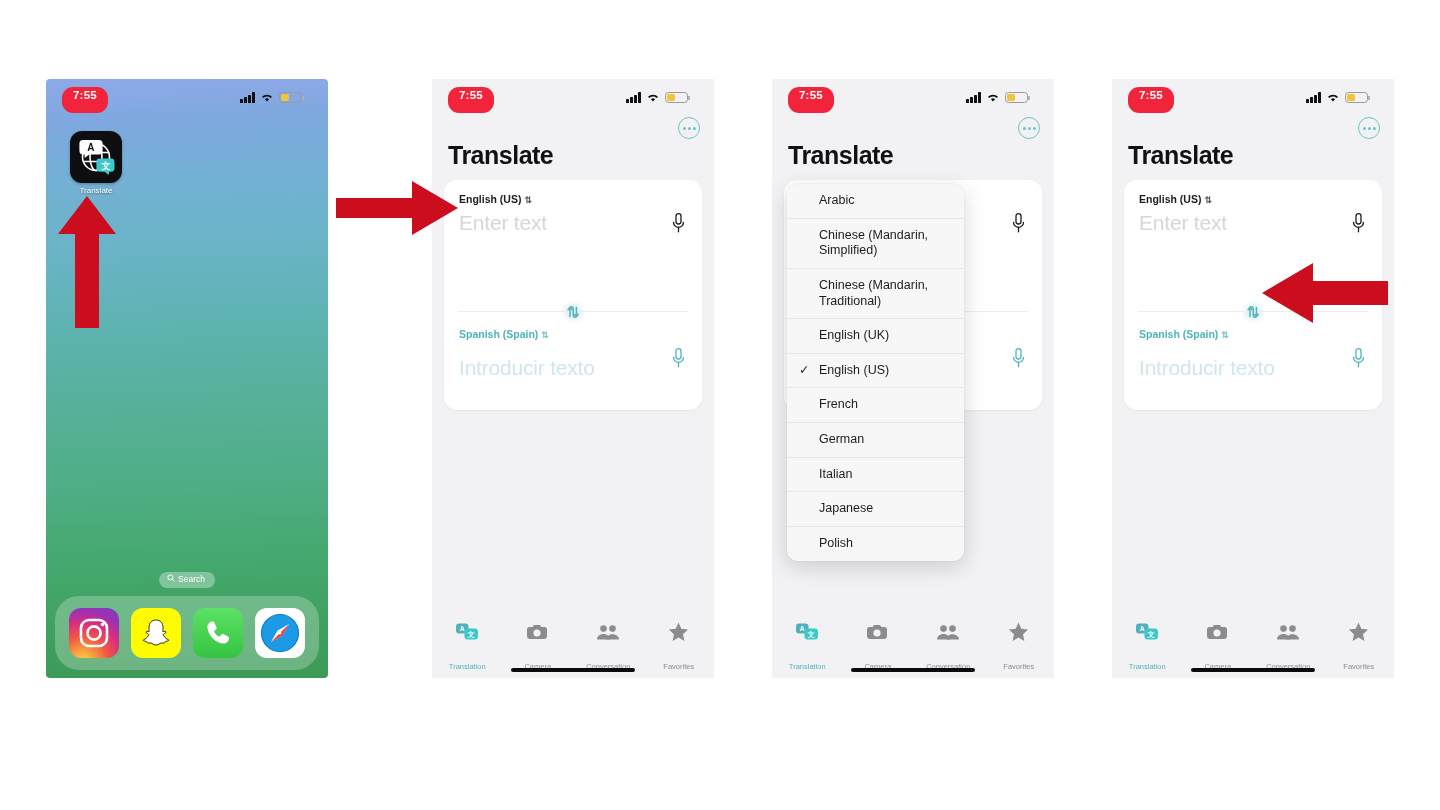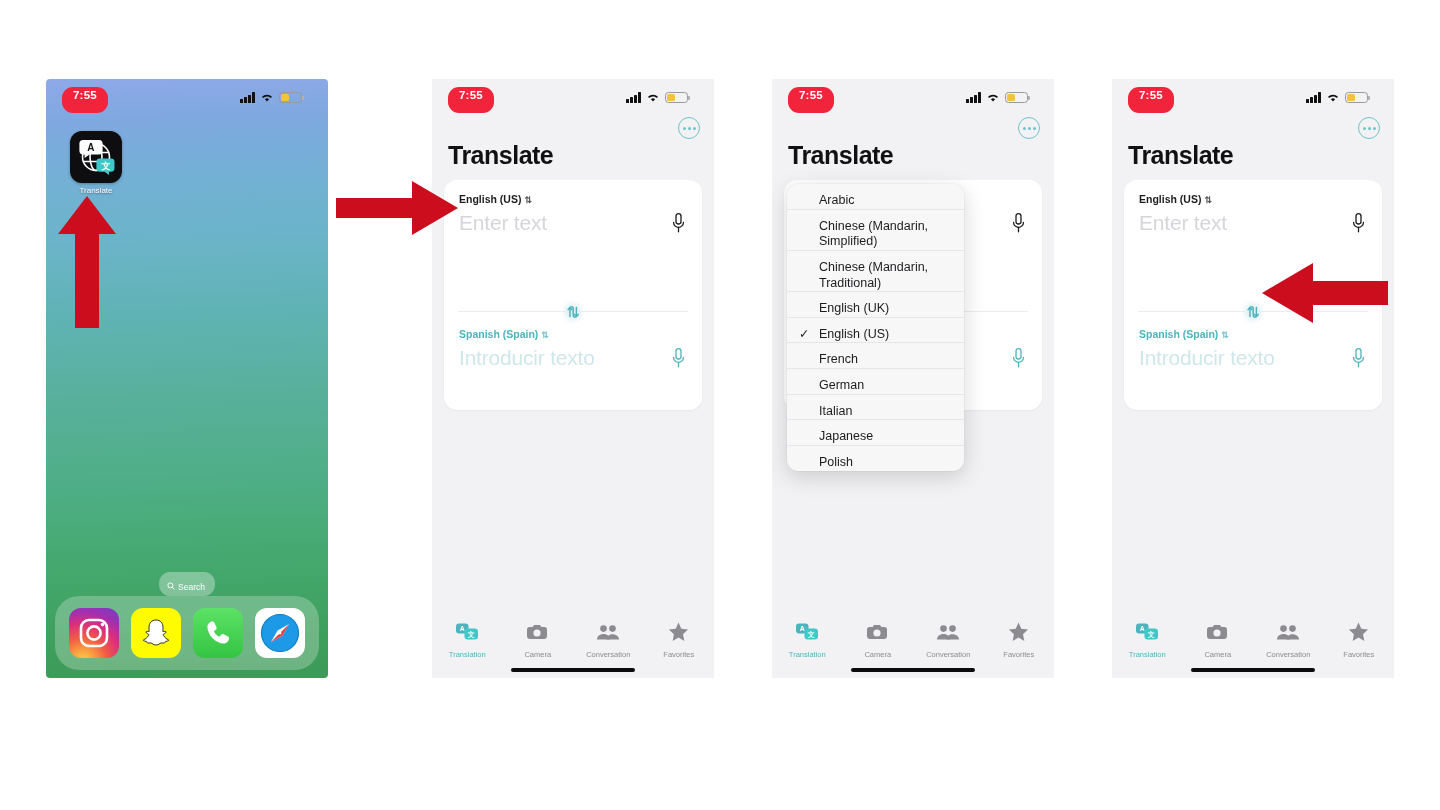--- a/index.html
+++ b/index.html
@@ -71,21 +71,21 @@
   }
   .app-label {
     margin-top: 3px; font-size: 8px; color: #fff;
     text-shadow: 0 1px 2px rgba(0,0,0,.45);
     white-space: nowrap;
   }
   .search-pill {
     position: absolute; left: 50%; transform: translateX(-50%);
     top: 493px;
     background: rgba(235,245,240,.38);
-    border-radius: 11px; padding: 10px 10px 4px 8px;
+    border-radius: 11px; padding: 2px 10px 4px 8px;
     display: flex; align-items: center; gap: 3px;
     font-size: 8.5px; color: #fff; font-weight: 500;
     backdrop-filter: blur(4px);
   }
   .dock {
     position: absolute; left: 9px; right: 9px; bottom: 8px;
     height: 74px; border-radius: 24px;
     background: rgba(236,246,238,.28);
     display: flex; align-items: center; justify-content: space-around;
     padding: 0 8px;
@@ -133,21 +133,21 @@
     font-size: 10.5px; font-weight: bold;
   }
   .src-lang { position: absolute; left: 15px; top: 13px; color: #1c1c1e; }
   .dst-lang { position: absolute; left: 15px; top: 148px; color: #4fb3bd; }
   .chev { font-size: 9px; opacity: .75; }
   .placeholder {
     position: absolute; left: 15px; font-size: 21px; font-weight: 400;
     letter-spacing: -.2px;
   }
   .ph-src { top: 31px; color: #d6d6da; }
-  .ph-dst { top: 166px; color: #cfe6ea; }
+  .ph-dst { top: 176px; color: #cfe6ea; }
   .mic {
     position: absolute; right: 16px;
     width: 15px; height: 22px;
   }
   .mic-src { top: 32px; }
   .mic-dst { top: 167px; }
   .divider {
     position: absolute; left: 14px; right: 14px; top: 131px;
     height: 1px; background: #ececef;
   }
@@ -157,38 +157,38 @@
     background: radial-gradient(circle, rgba(226,241,243,.95) 30%, rgba(226,241,243,0) 72%);
     display: flex; align-items: center; justify-content: center;
   }
   .tabbar {
     position: absolute; left: 0; right: 0; bottom: 0; height: 66px;
     display: flex; align-items: flex-start; justify-content: space-around;
     padding-top: 9px; background: #f2f2f4;
   }
   .tab { width: 66px; text-align: center; }
   .tab .tab-ico { height: 22px; display:flex;align-items:center;justify-content:center; }
-  .tab .tab-lbl { font-size: 7.5px; margin-top: 7px; color: #8b8b90; }
+  .tab .tab-lbl { font-size: 7.5px; margin-top: 19px; color: #8b8b90; }
   .tab.active .tab-lbl { color: #4fb3bd; }
   .home-ind {
     position: absolute; bottom: 6px; left: 50%; transform: translateX(-50%);
     width: 124px; height: 4.5px; border-radius: 3px; background: #0b0b0d;
   }
 
   
   .lang-dropdown {
     position: absolute; left: 15px; top: 105px;
     width: 177px; max-height: 468px;
     background: #f7f7f8; border-radius: 11px;
     box-shadow: 0 6px 22px rgba(0,0,0,.16), 0 0 0 .5px rgba(0,0,0,.05);
     overflow: hidden; z-index: 20;
   }
   .lang-item {
     position: relative;
-    padding: 9px 10px 0 32px;
+    padding: 9px 10px 9px 32px;
     font-size: 12.5px; color: #1c1c1e; line-height: 1.25;
     border-bottom: .6px solid #e6e6e8;
   }
   .lang-item:last-child { border-bottom: none; }
   .lang-item.checked::before {
     content: "✓"; position: absolute; left: 12px; top: 9px;
     font-size: 12.5px; color: #1c1c1e;
   }
 </style>
 </head>

